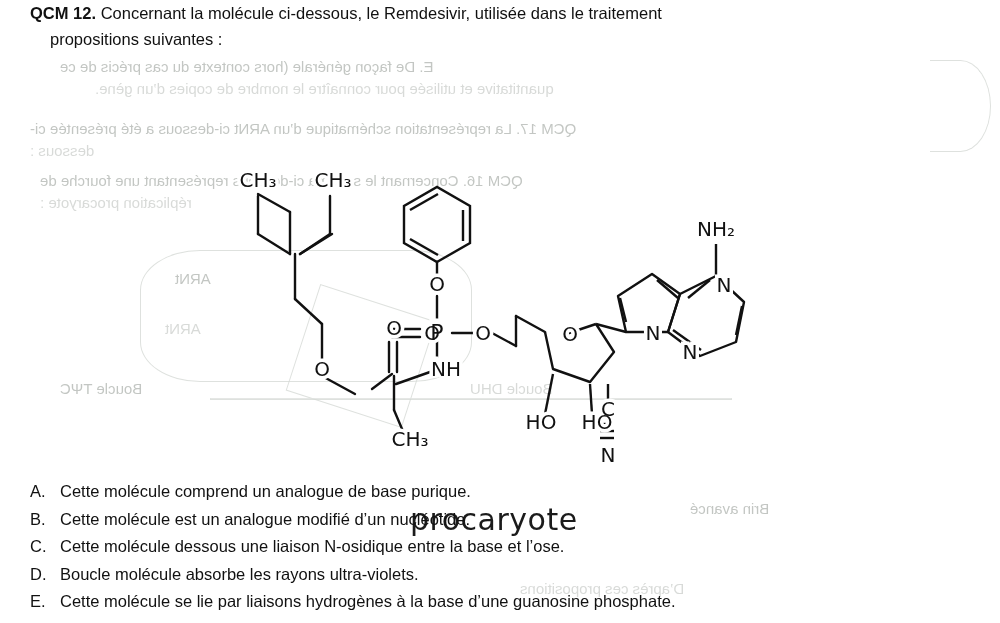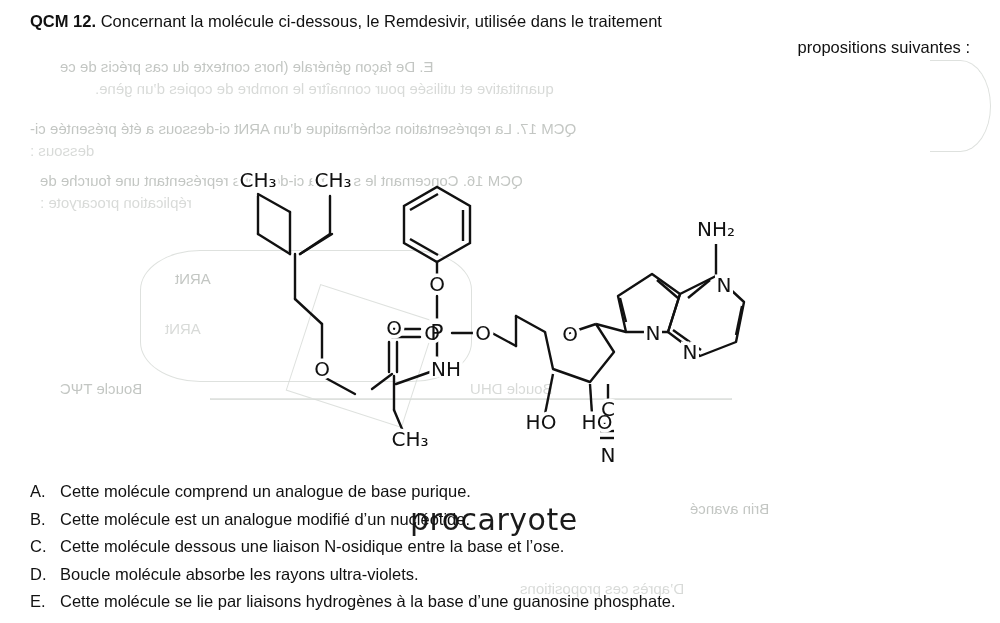--- a/index.html
+++ b/index.html
@@ -26,27 +26,27 @@
   .bleed-shape{
     position:absolute;
     border:1px solid #d6dad6;
     pointer-events:none;
     opacity:.8;
   }
 
   
   .question{
     position:absolute;
-    left:30px; top:8px; width:940px;
+    left:30px; top:0; width:940px;
     font-size:16.5px;
     line-height:26px;
   }
   .question .qlabel{font-weight:bold;}
   .question .l2{display:block;padding-left:40px;}
-  .question .l3{display:block;padding-left:20px;text-align:right;}
+  .question .l3{display:block;padding-left:20px;}
 
   
   .molecule{
     position:absolute;
     left:0; top:84px; width:1000px; height:385px;
   }
   .molecule svg{display:block;}
   .mol-name{
     position:absolute;
     left:410px; top:418px;

